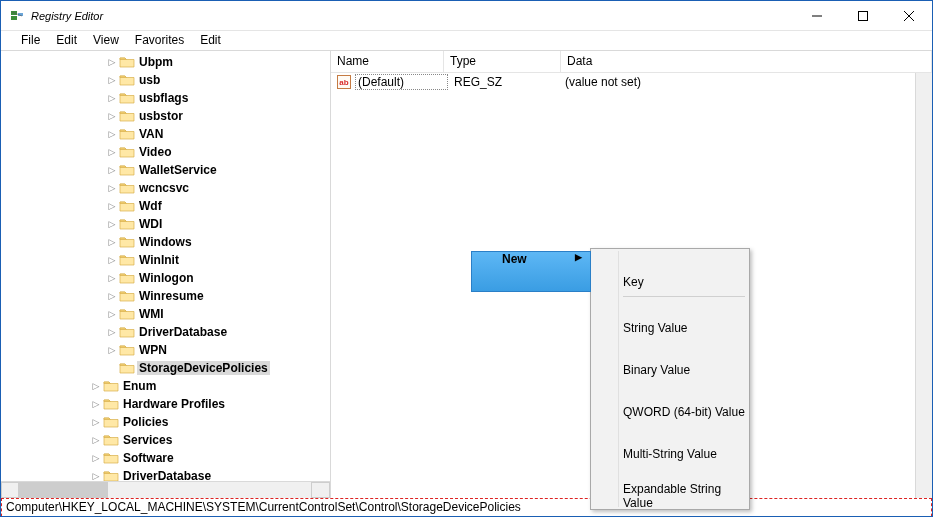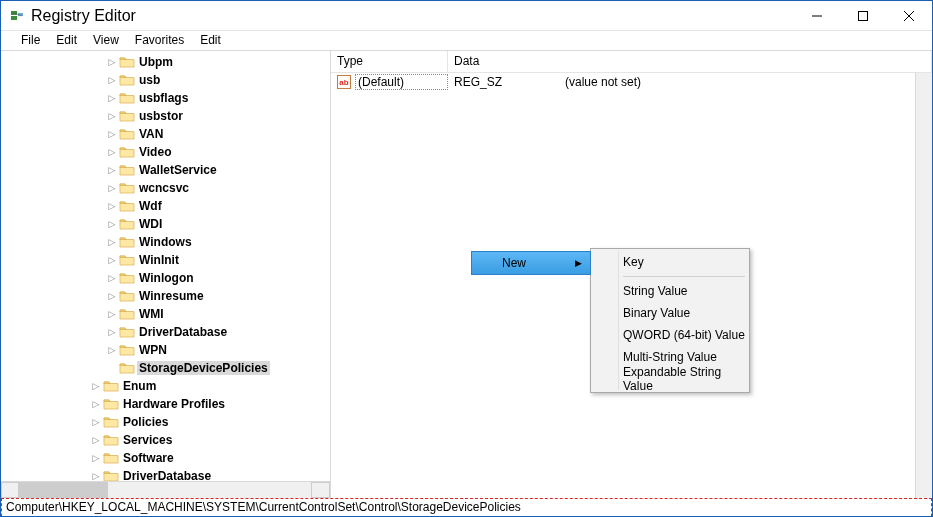--- a/index.html
+++ b/index.html
@@ -1,21 +1,21 @@
 <!DOCTYPE html>
 <html><head>
 <meta charset="utf-8">
 <style>
 * { box-sizing: border-box; margin: 0; padding: 0; font-family: "Segoe UI", Tahoma, sans-serif; font-size: 12px; }
 body { background: #fff; width: 933px; height: 517px; overflow: hidden; border: 1px solid #1a5fb4; position: relative; }
 
 
 .titlebar { height: 30px; background: #fff; display: flex; align-items: center; padding-left: 8px; border-bottom: 1px solid #e5e5e5; }
 .titlebar .app-icon { width: 16px; height: 16px; margin-right: 6px; }
-.titlebar .title { flex: 1; font-size: 16px; }
+.titlebar .title { flex: 1; font-size: 11px; font-style: italic; }
 .titlebar .win-controls { display: flex; height: 100%; }
 .titlebar .win-btn { width: 46px; height: 30px; display: flex; align-items: center; justify-content: center; }
 
 
 .menubar { height: 20px; display: flex; align-items: flex-start; padding: 0 12px; border-bottom: 1px solid #d9d9d9; }
 .menubar .menu-item { padding: 2px 8px; }
 
 
 .content { display: flex; height: 447px; }
 .tree-panel { width: 330px; border-right: 1px solid #d9d9d9; position: relative; overflow: hidden; }
@@ -54,27 +54,27 @@
 .ind-2 { padding-left: 84px; }
 
 
 .statusbar { height: 29px; border-top: 1px solid #d9d9d9; padding: 1px 4px; font-size: 12px; }
 
 
 .red-dashed { border: 1.5px dashed #d22; }
 
 
 .context-menu { position: absolute; background: #f2f2f2; border: 1px solid #a9a9a9; box-shadow: 2px 2px 4px rgba(0,0,0,0.25); z-index: 10; }
-.submenu-trigger { position: absolute; left: 470px; top: 250px; width: 120px; height: 24px; background: linear-gradient(#5db7f5, #3a9de3); border: 1px solid #2a7fc7; display: flex; align-items: center; z-index: 11; }
+.submenu-trigger { position: absolute; left: 470px; top: 250px; width: 120px; height: 41px; background: linear-gradient(#5db7f5, #3a9de3); border: 1px solid #2a7fc7; display: flex; align-items: flex-start; z-index: 11; font-weight: bold; }
 .submenu-trigger .gutter { width: 28px; height: 100%; }
 .submenu-trigger .label { flex: 1; color: #000; padding-left: 2px; }
 .submenu-trigger .arrow { padding-right: 8px; font-size: 9px; }
 
 .ctx-submenu { position: absolute; left: 589px; top: 247px; width: 160px; padding: 2px; }
-.ctx-item { height: 22px; display: flex; align-items: center; padding-left: 30px; }
+.ctx-item { height: 22px; display: flex; align-items: center; padding-left: 30px; margin-top: 20px; }
 .ctx-sep { height: 1px; background: #d0d0d0; margin: 3px 2px 3px 30px; }
 .ctx-gutter { position: absolute; left: 2px; top: 2px; bottom: 2px; width: 26px; background: #f2f2f2; border-right: 1px solid #e0e0e0; }
 .ctx-item.highlighted { outline: 1.5px dashed #d22; outline-offset: -1px; }
 
 </style>
 </head>
 <body>
 
 <div class="titlebar">
   <span class="app-icon">
@@ -361,20 +361,21 @@
           </li>
         </ul>
     </div>
     <div class="tree-hscroll">
         <div class="thumb"></div>
       </div>
   </div>
 
   <div class="list-panel">
     <div class="list-header">
+      <div class="col col-name">Name</div>
       <div class="col col-type">Type</div>
       <div class="col col-data">Data</div>
     </div>
     <div class="list-row">
       <span class="val-icon">ab</span>
       <span class="cell-name">(Default)</span>
       <span class="cell-type">REG_SZ</span>
       <span class="cell-data">(value not set)</span>
     </div>
     <div class="list-scroll"></div>

